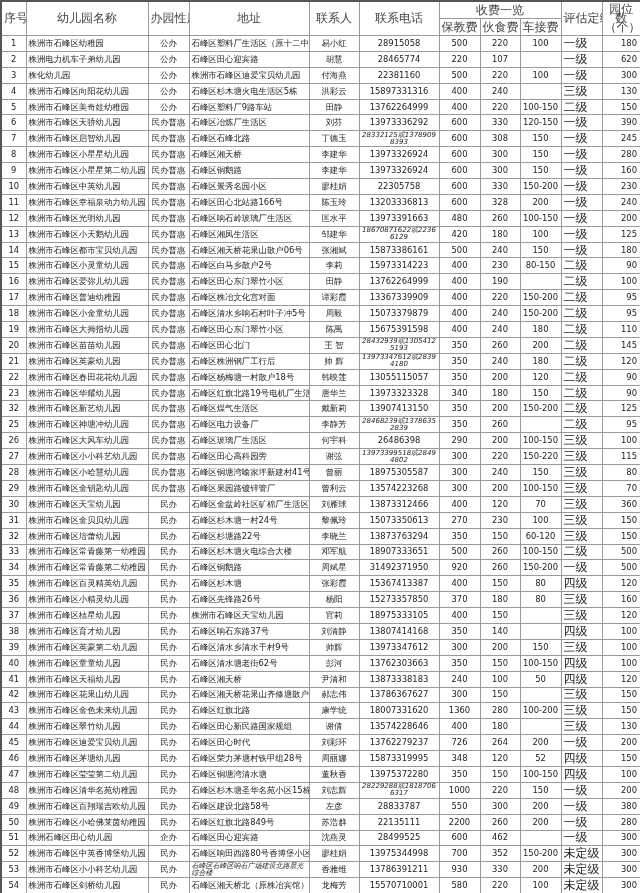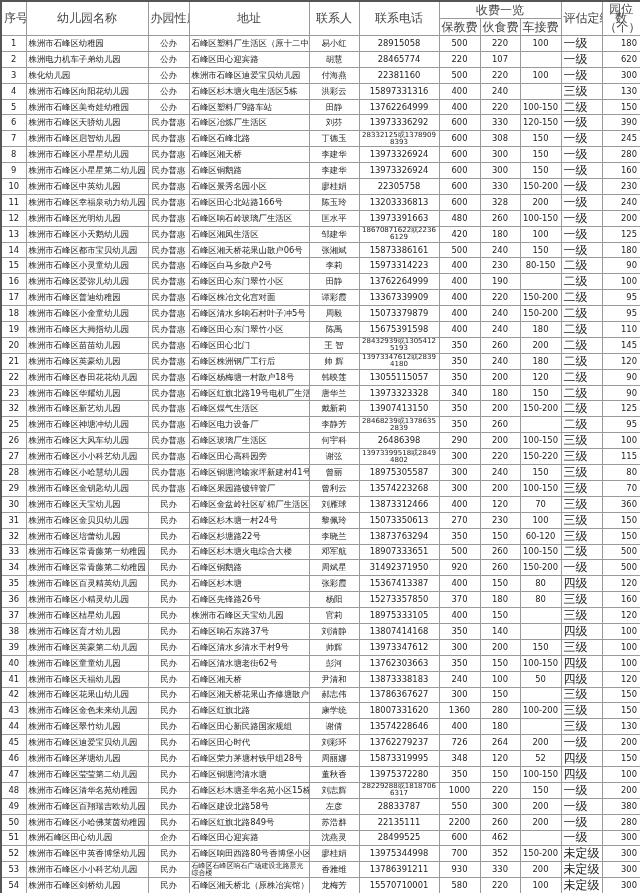--- a/index.html
+++ b/index.html
@@ -3,21 +3,21 @@
 <meta charset="utf-8">
 <style>
   html, body { margin:0; padding:0; background:#ffffff; }
   body { width:640px; height:893px; overflow:hidden; font-family:"DejaVu Sans", sans-serif; color:#222; }
   table { border-collapse:collapse; table-layout:fixed; width:640px; font-size:8.4px; }
   td, th { border:1px solid #9a9a9a; padding:0 2px; height:14.9px; overflow:hidden; white-space:nowrap; line-height:9px; }
   thead th { font-weight:normal; color:#444; height:16px; font-size:12px; }
   td.c { text-align:center; }
   td.r { text-align:right; padding-right:3px; }
   td.l { text-align:left; }
-  td.small { font-size:7px; line-height:7px; white-space:normal; word-break:break-all; }
+  td.small { font-size:7px; line-height:7px; white-space:normal; word-break:break-all;font-style:italic; }
   td.grade { font-size:12px; }
   table { border:2px solid #555; }
 </style>
 </head>
 <body>
 
 <table>
   <colgroup>
     <col style="width:25px">
       <col style="width:122px">

